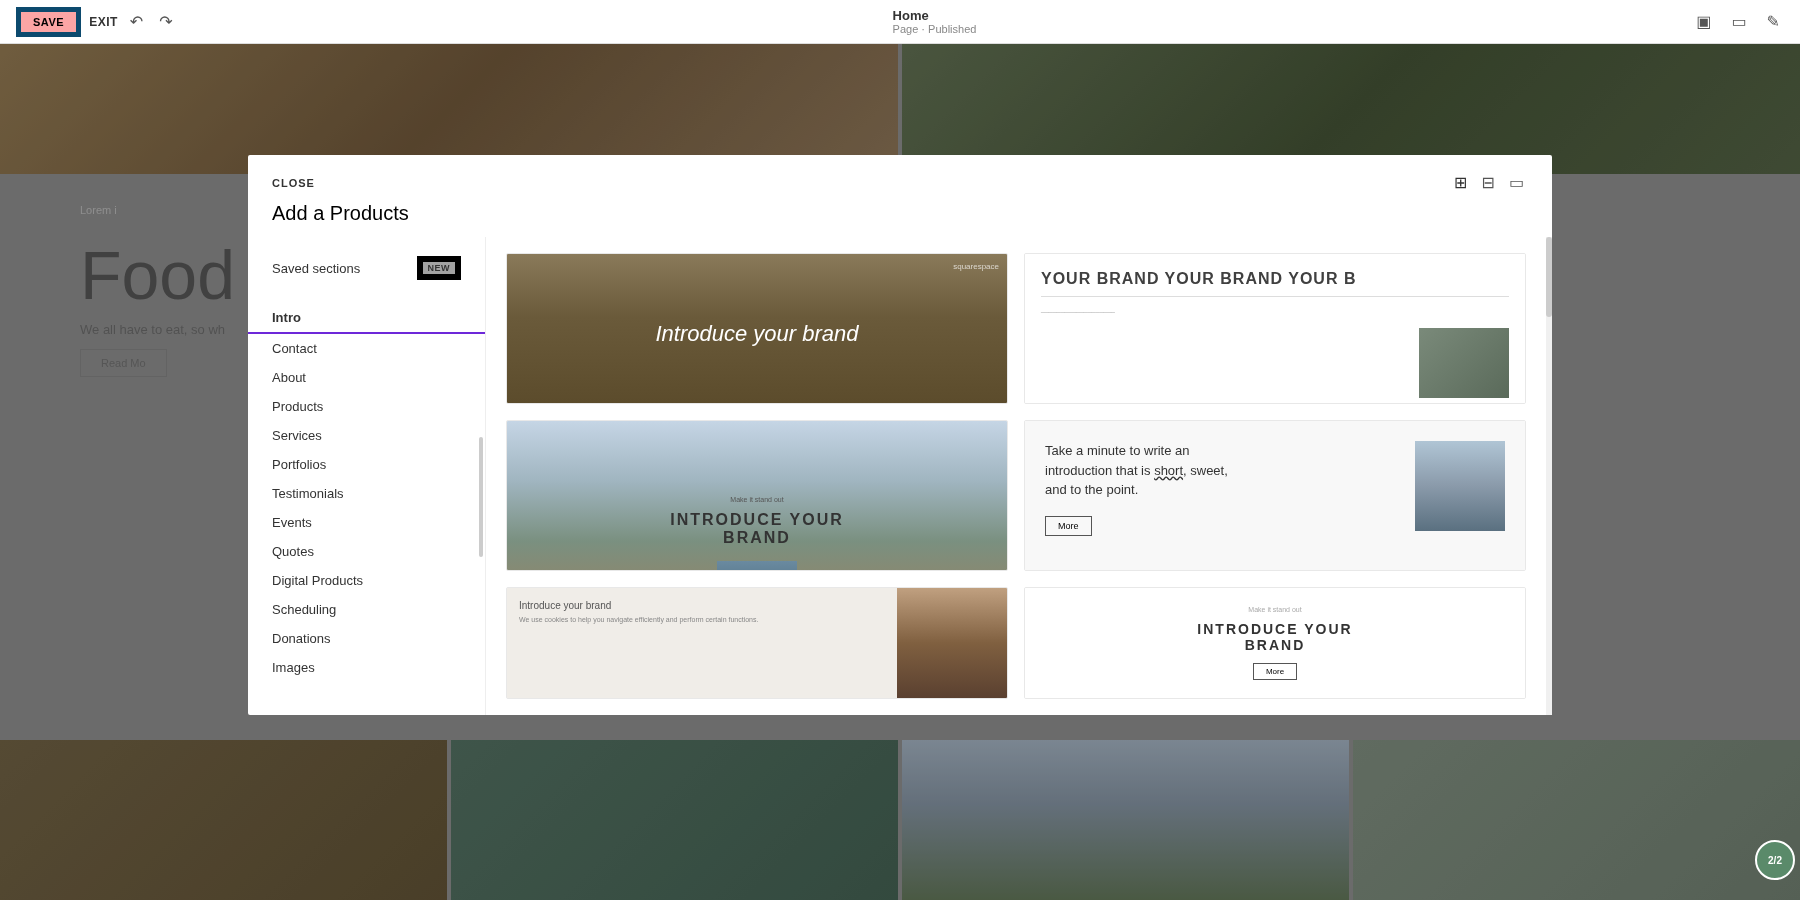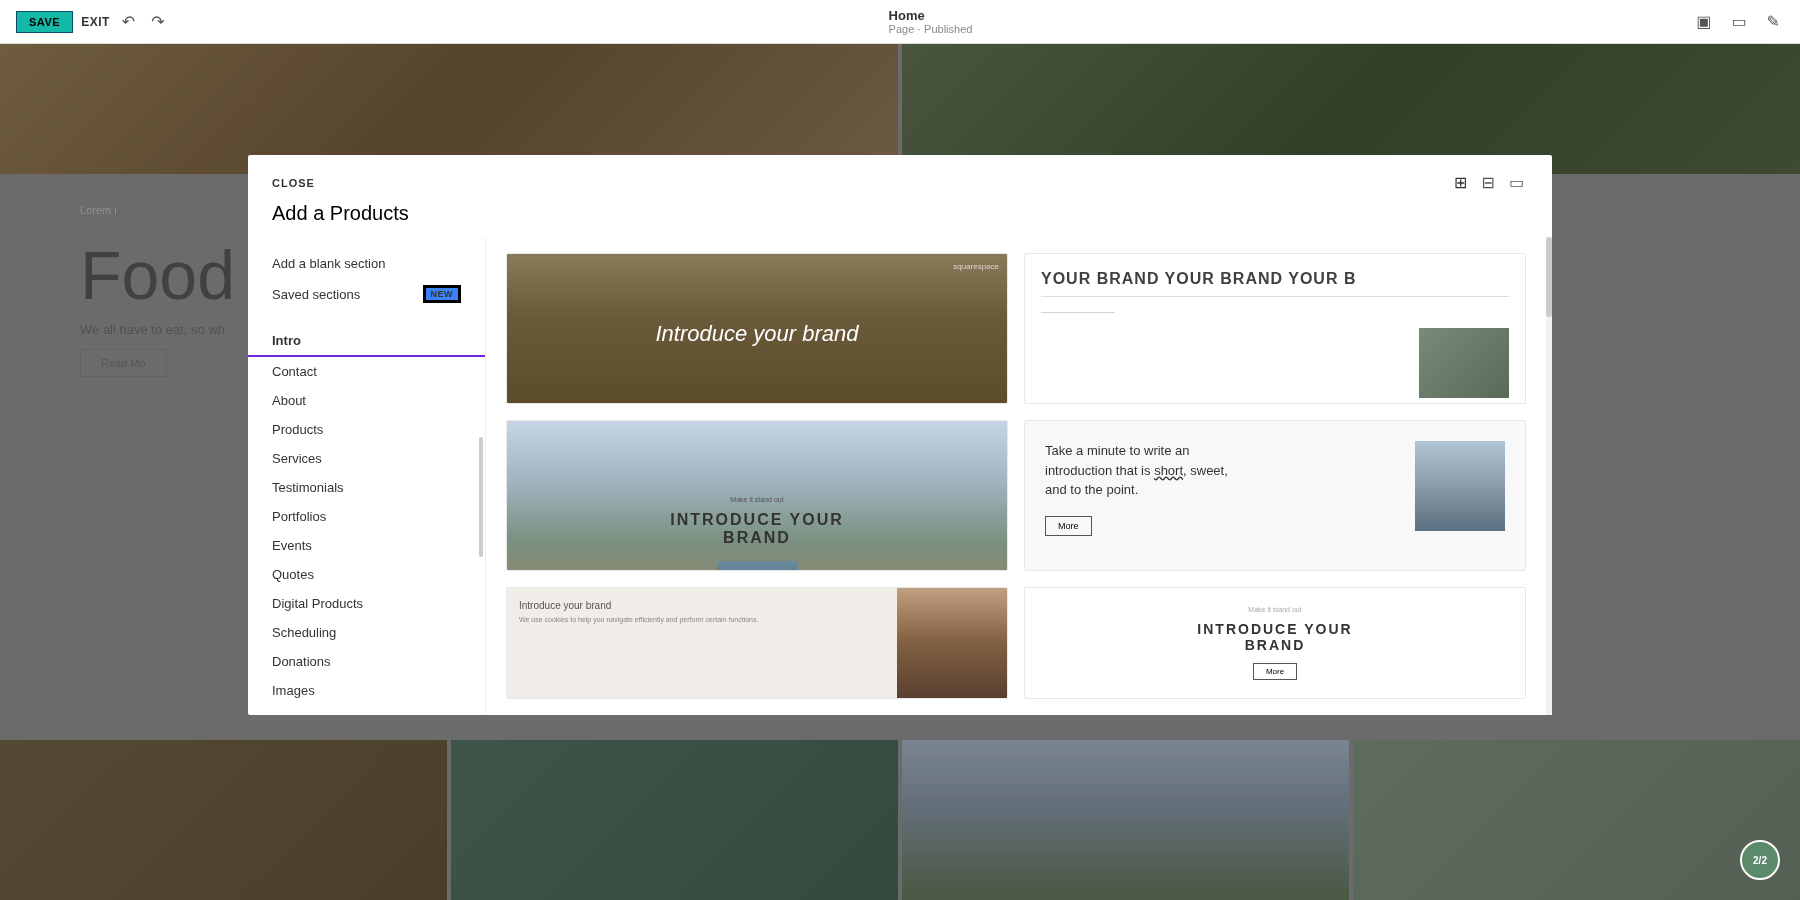--- a/index.html
+++ b/index.html
@@ -9,21 +9,21 @@
     .topbar {
       position: absolute; top: 0; left: 0; right: 0; height: 44px;
       background: #fff; border-bottom: 1px solid #ddd;
       display: flex; align-items: center; justify-content: space-between;
       padding: 0 16px; z-index: 100;
     }
     .topbar-left { display: flex; align-items: center; gap: 8px; }
     .topbar-center { text-align: left; }
     .topbar-right { display: flex; align-items: center; gap: 12px; }
     .save-btn {
-      border: 1px solid #0c4a6e; background: #14b8a6; padding: 4px 12px;
+      border: 5px solid #0c4a6e; background: #fca5a5; padding: 4px 12px;
       font-size: 11px; font-weight: 600; cursor: pointer; letter-spacing: 0.5px;
     }
     .exit-btn {
       background: none; border: none; font-size: 12px; font-weight: 600;
       cursor: pointer; color: #333; letter-spacing: 0.5px;
     }
     .icon-btn { background: none; border: none; cursor: pointer; color: #555; font-size: 16px; padding: 4px; }
     .page-title { font-size: 13px; font-weight: 600; color: #333; }
     .page-subtitle { font-size: 11px; color: #888; }
 
@@ -89,21 +89,21 @@
       padding: 12px 0; overflow-y: auto; position: relative;
     }
     .sidebar-scroll { position: absolute; right: 2px; top: 200px; width: 4px; height: 120px; background: #ccc; border-radius: 2px; }
     .sidebar-item {
       padding: 7px 24px; font-size: 13px; color: #333; cursor: pointer;
       display: flex; align-items: center; justify-content: space-between;
     }
     .sidebar-item.active { border-bottom: 2px solid #6d28d9; font-weight: 600; }
     .sidebar-add-item { padding: 7px 24px; font-size: 13px; color: #333; cursor: pointer; }
     .new-badge {
-      font-size: 9px; background: #3b82f6; border: 3px solid #000000;
+      font-size: 9px; background: #a3a3a3; border: 6px solid #000000;
       padding: 1px 5px; font-weight: 600; letter-spacing: 0.5px; text-align: center;
     }
     .sidebar-divider { height: 16px; }
 
     
     .modal-content {
       flex: 1; overflow-y: auto; padding: 16px 20px;
       display: grid; grid-template-columns: 1fr 1fr; gap: 16px;
       align-content: start;
     }
@@ -191,21 +191,21 @@
     
     .modal-scroll-track {
       width: 6px; background: #f0f0f0; position: relative;
     }
     .modal-scroll-thumb {
       position: absolute; top: 0; width: 6px; height: 80px; background: #ccc; border-radius: 3px;
     }
 
     
     .notif-badge {
-      position: absolute; bottom: 20px; right: 20px;
+      position: absolute; bottom: 20px; right: 5px;
       width: 40px; height: 40px; border-radius: 50%;
       background: #5a8a6a; color: #fff;
       display: flex; align-items: center; justify-content: center;
       font-size: 10px; font-weight: 600; z-index: 50;
       border: 2px solid #fff;
     }
   </style>
 </head>
 <body>
 
@@ -260,33 +260,32 @@
       <button class="view-icon-btn">⊟</button>
       <button class="view-icon-btn">▭</button>
     </div>
   </div>
 
   <div class="modal-title">Add a Products</div>
 
   <div class="modal-body">
 
     <div class="modal-sidebar">
-      <div class="sidebar-add-item">Add a blank section</div>
       <div class="sidebar-item" style="display:flex; justify-content: space-between; align-items: center;">
         <span>Saved sections</span>
         <span class="new-badge">NEW</span>
       </div>
       <div class="sidebar-divider"></div>
       <div class="sidebar-item active">Intro</div>
       <div class="sidebar-item">Contact</div>
       <div class="sidebar-item">About</div>
       <div class="sidebar-item">Products</div>
       <div class="sidebar-item">Services</div>
+      <div class="sidebar-item">Portfolios</div>
       <div class="sidebar-item">Testimonials</div>
-      <div class="sidebar-item">Portfolios</div>
       <div class="sidebar-item">Events</div>
       <div class="sidebar-item">Quotes</div>
       <div class="sidebar-item">Digital Products</div>
       <div class="sidebar-item">Scheduling</div>
       <div class="sidebar-item">Donations</div>
       <div class="sidebar-item">Images</div>
       <div class="sidebar-scroll"></div>
     </div>
 
     <div class="modal-content">

